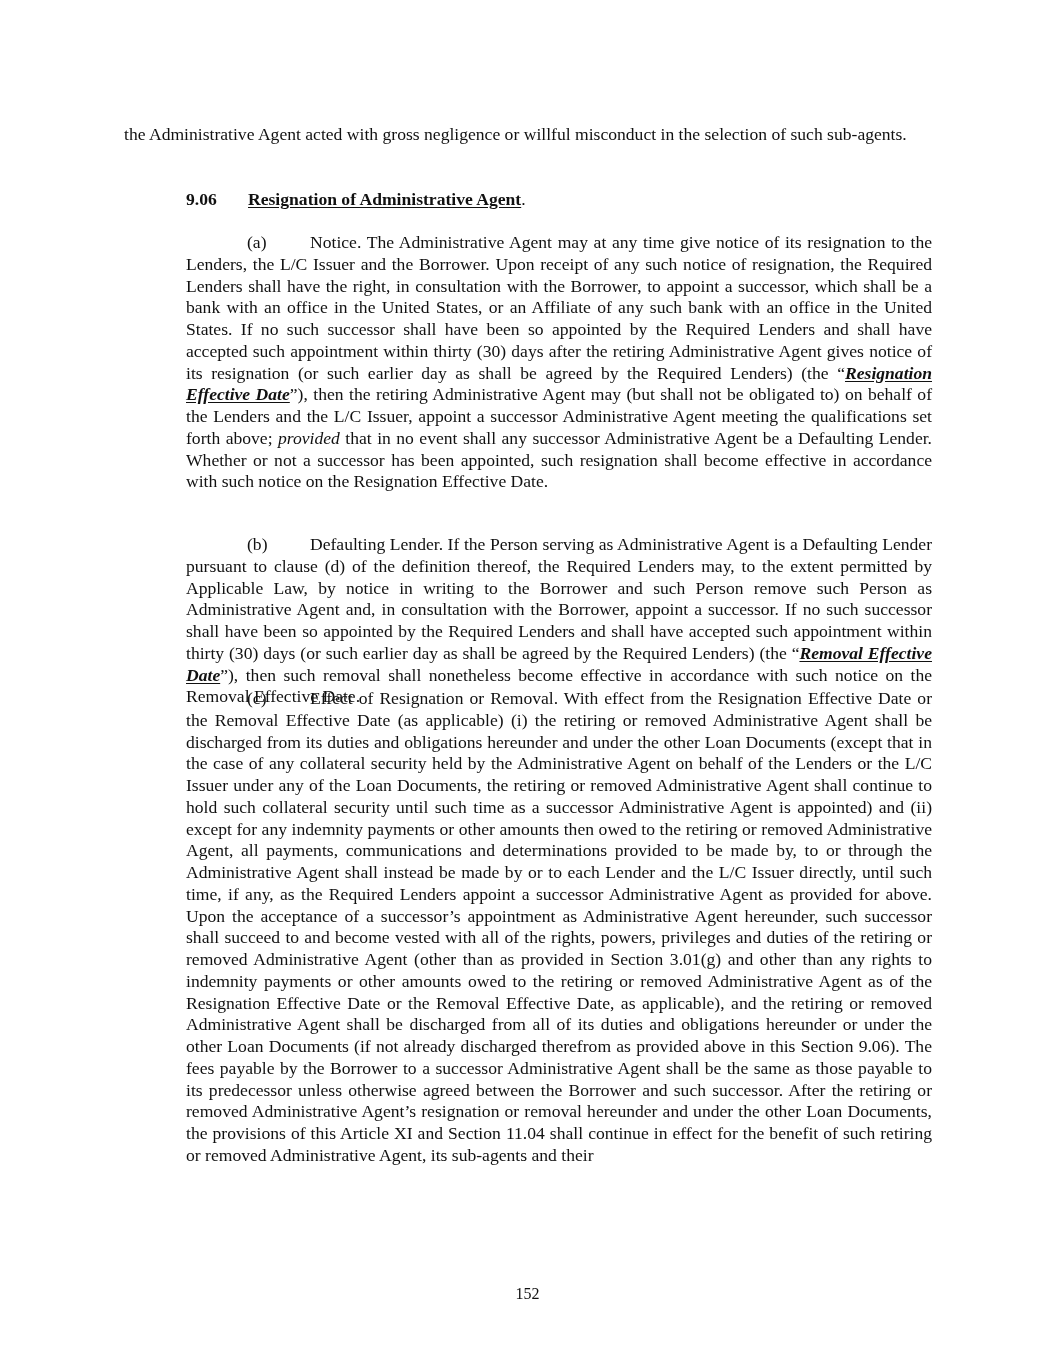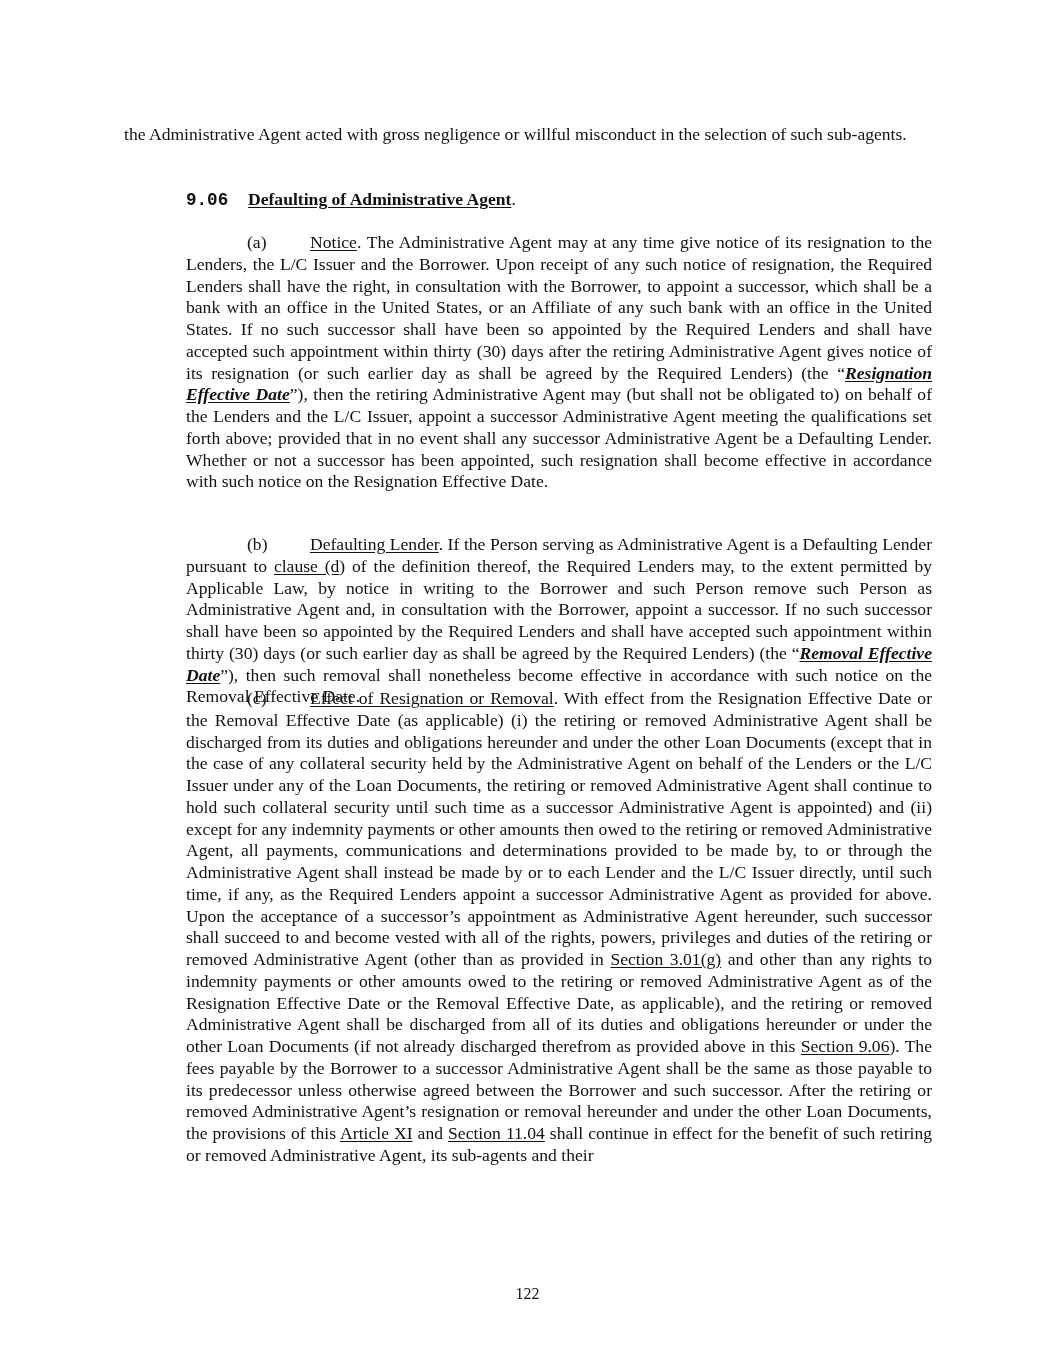--- a/index.html
+++ b/index.html
@@ -39,21 +39,20 @@
       left: 186px;
       top: 189px;
       font-size: 17.6px;
       line-height: 21.75px;
       font-weight: bold;
       white-space: nowrap;
     }
     .heading .num {
       display: inline-block;
       width: 62px;
-      font-family: Liberation Mono, monospace;
     }
     .heading .title {
       text-decoration: underline;
       text-underline-offset: 2px;
     }
     .heading .period {
       font-weight: normal;
     }
     .sub {
       left: 186px;
@@ -62,52 +61,51 @@
     }
     .sub-a { top: 232px; }
     .sub-b { top: 534px; }
     .sub-c { top: 688px; }
     .sub .label {
       display: inline-block;
       text-indent: 0;
       width: 63px;
     }
     .u {
-      text-decoration: underline;
       text-underline-offset: 2px;
       margin-top: 44px;
     }
     .def {
       font-weight: bold;
       font-style: italic;
       text-decoration: underline;
       text-underline-offset: 2px;
     }
-    .i { }
+    .i { font-style: italic; }
     .page-number {
       position: absolute;
       left: 0;
       width: 1055px;
       top: 1284px;
       text-align: center;
       font-size: 16px;
       line-height: 20px;
     }
   </style>
 </head>
 <body>
 
 <div class="page">
 
   <p class="para intro">the Administrative Agent acted with gross negligence or willful misconduct in the selection of such sub-agents.</p>
 
   <div class="heading">
-    <span class="num">9.06</span><span class="title">Defaulting of Administrative Agent</span><span class="period">.</span>
+    <span class="num">9.06</span><span class="title">Resignation of Administrative Agent</span><span class="period">.</span>
   </div>
 
   <p class="para sub sub-a"><span class="label">(a)</span><span class="u">Notice</span><span>. The Administrative Agent may at any time give notice of its resignation to the Lenders, the L/C Issuer and the Borrower. Upon receipt of any such notice of resignation, the Required Lenders shall have the right, in consultation with the Borrower, to appoint a successor, which shall be a bank with an office in the United States, or an Affiliate of any such bank with an office in the United States. If no such successor shall have been so appointed by the Required Lenders and shall have accepted such appointment within thirty (30) days after the retiring Administrative Agent gives notice of its resignation (or such earlier day as shall be agreed by the Required Lenders) (the “</span><span class="def">Resignation Effective Date</span><span>”), then the retiring Administrative Agent may (but shall not be obligated to) on behalf of the Lenders and the L/C Issuer, appoint a successor Administrative Agent meeting the qualifications set forth above; </span><span class="i">provided</span><span> that in no event shall any successor Administrative Agent be a Defaulting Lender. Whether or not a successor has been appointed, such resignation shall become effective in accordance with such notice on the Resignation Effective Date.</span></p>
 
   <p class="para sub sub-b"><span class="label">(b)</span><span class="u">Defaulting Lender</span><span>. If the Person serving as Administrative Agent is a Defaulting Lender pursuant to </span><span class="u">clause (d</span><span>) of the definition thereof, the Required Lenders may, to the extent permitted by Applicable Law, by notice in writing to the Borrower and such Person remove such Person as Administrative Agent and, in consultation with the Borrower, appoint a successor. If no such successor shall have been so appointed by the Required Lenders and shall have accepted such appointment within thirty (30) days (or such earlier day as shall be agreed by the Required Lenders) (the “</span><span class="def">Removal Effective Date</span><span>”), then such removal shall nonetheless become effective in accordance with such notice on the Removal Effective Date.</span></p>
 
   <p class="para sub sub-c"><span class="label">(c)</span><span class="u">Effect of Resignation or Removal</span><span>. With effect from the Resignation Effective Date or the Removal Effective Date (as applicable) (i) the retiring or removed Administrative Agent shall be discharged from its duties and obligations hereunder and under the other Loan Documents (except that in the case of any collateral security held by the Administrative Agent on behalf of the Lenders or the L/C Issuer under any of the Loan Documents, the retiring or removed Administrative Agent shall continue to hold such collateral security until such time as a successor Administrative Agent is appointed) and (ii) except for any indemnity payments or other amounts then owed to the retiring or removed Administrative Agent, all payments, communications and determinations provided to be made by, to or through the Administrative Agent shall instead be made by or to each Lender and the L/C Issuer directly, until such time, if any, as the Required Lenders appoint a successor Administrative Agent as provided for above. Upon the acceptance of a successor’s appointment as Administrative Agent hereunder, such successor shall succeed to and become vested with all of the rights, powers, privileges and duties of the retiring or removed Administrative Agent (other than as provided in </span><span class="u">Section 3.01(g)</span><span> and other than any rights to indemnity payments or other amounts owed to the retiring or removed Administrative Agent as of the Resignation Effective Date or the Removal Effective Date, as applicable), and the retiring or removed Administrative Agent shall be discharged from all of its duties and obligations hereunder or under the other Loan Documents (if not already discharged therefrom as provided above in this </span><span class="u">Section 9.06</span><span>). The fees payable by the Borrower to a successor Administrative Agent shall be the same as those payable to its predecessor unless otherwise agreed between the Borrower and such successor. After the retiring or removed Administrative Agent’s resignation or removal hereunder and under the other Loan Documents, the provisions of this </span><span class="u">Article XI</span><span> and </span><span class="u">Section 11.04</span><span> shall continue in effect for the benefit of such retiring or removed Administrative Agent, its sub-agents and their</span></p>
 
-  <div class="page-number">122</div>
+  <div class="page-number">152</div>
 </div>
 
 </body></html>

